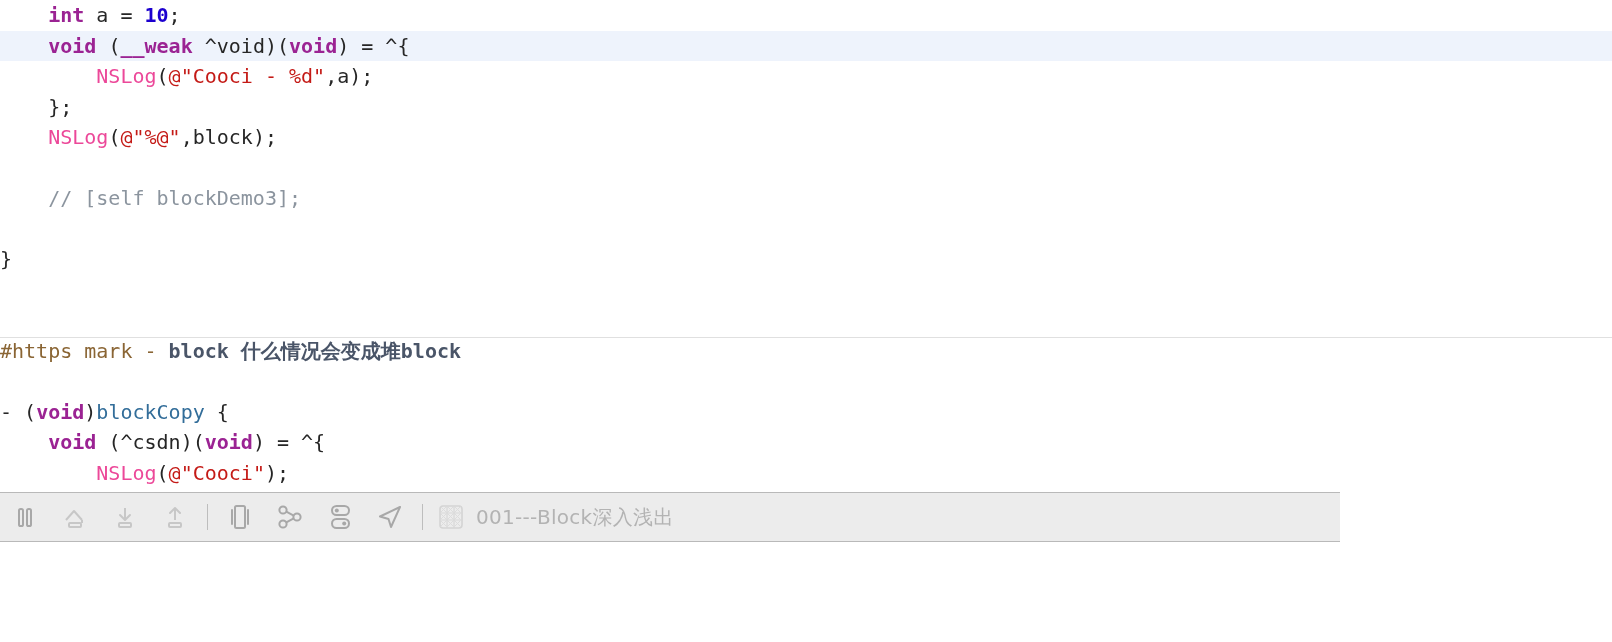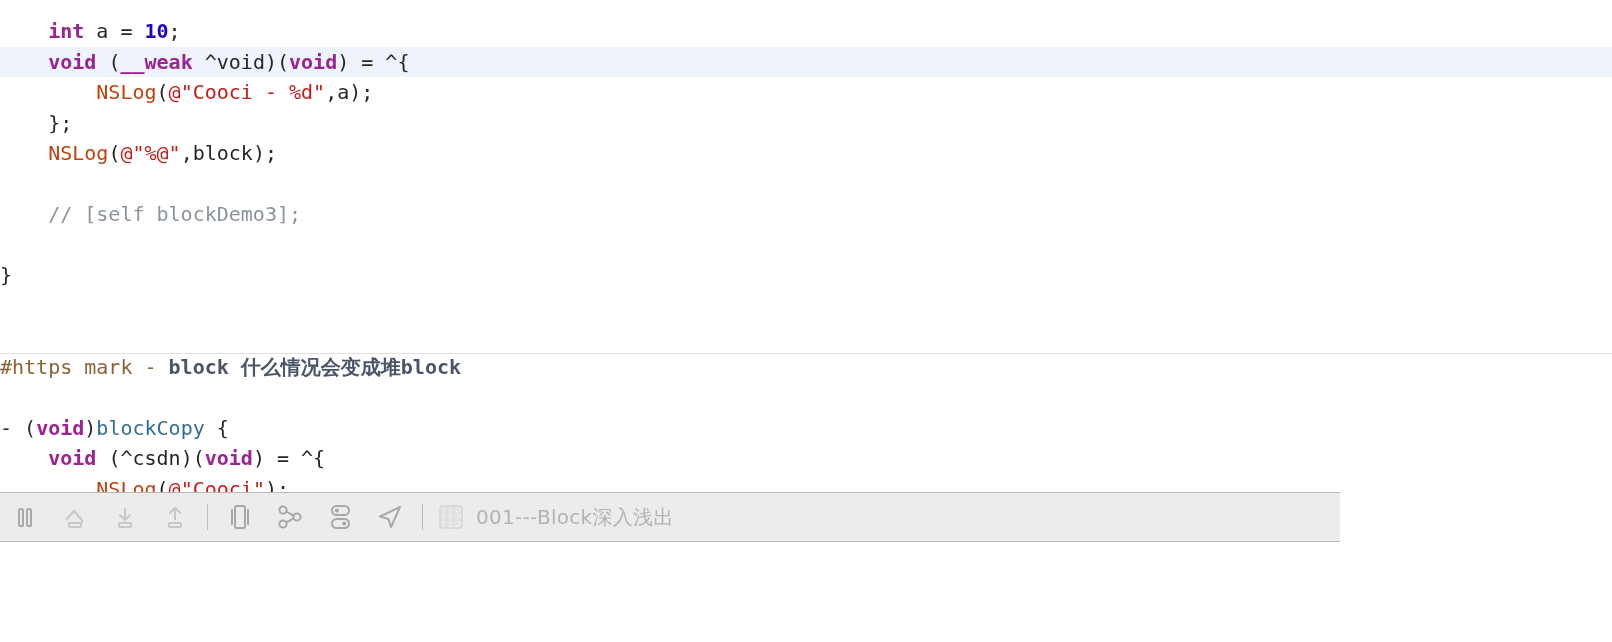--- a/index.html
+++ b/index.html
@@ -19,21 +19,21 @@
     position: relative;
     width: 1612px;
     height: 642px;
     background: #ffffff;
   }
 
   
   .editor {
     position: absolute;
     left: 0;
-    top: 16px;
+    top: 0;
     width: 1612px;
     height: 492px;
     background: #ffffff;
     overflow: hidden;
   }
   .code-line {
     height: 30.5px;
     line-height: 30.5px;
     white-space: pre;
     font-family: "DejaVu Sans Mono", monospace;
@@ -42,21 +42,21 @@
     letter-spacing: 0px;
     padding-left: 0px;
   }
   .code-line.hl {
     background: #eef3fc;
   }
 
   
   .kw      { color: #9b2393; font-weight: bold; }
   .num     { color: #1c00cf; font-weight: bold; }
-  .fn      { color: #c2410c; margin-top: 16px; }
+  .fn      { color: #ec4899; margin-top: 16px; }
   .str     { color: #c41a16; }
   .cmt     { color: #8b949e; }
   .plain   { color: #262626; }
   .meth    { color: #326d99; }
   .pragma  { color: #8a6534; }
   .pragma-b{ color: #4a5568; font-weight: bold; }
 
   .section-divider {
     position: absolute;
     left: 0;

